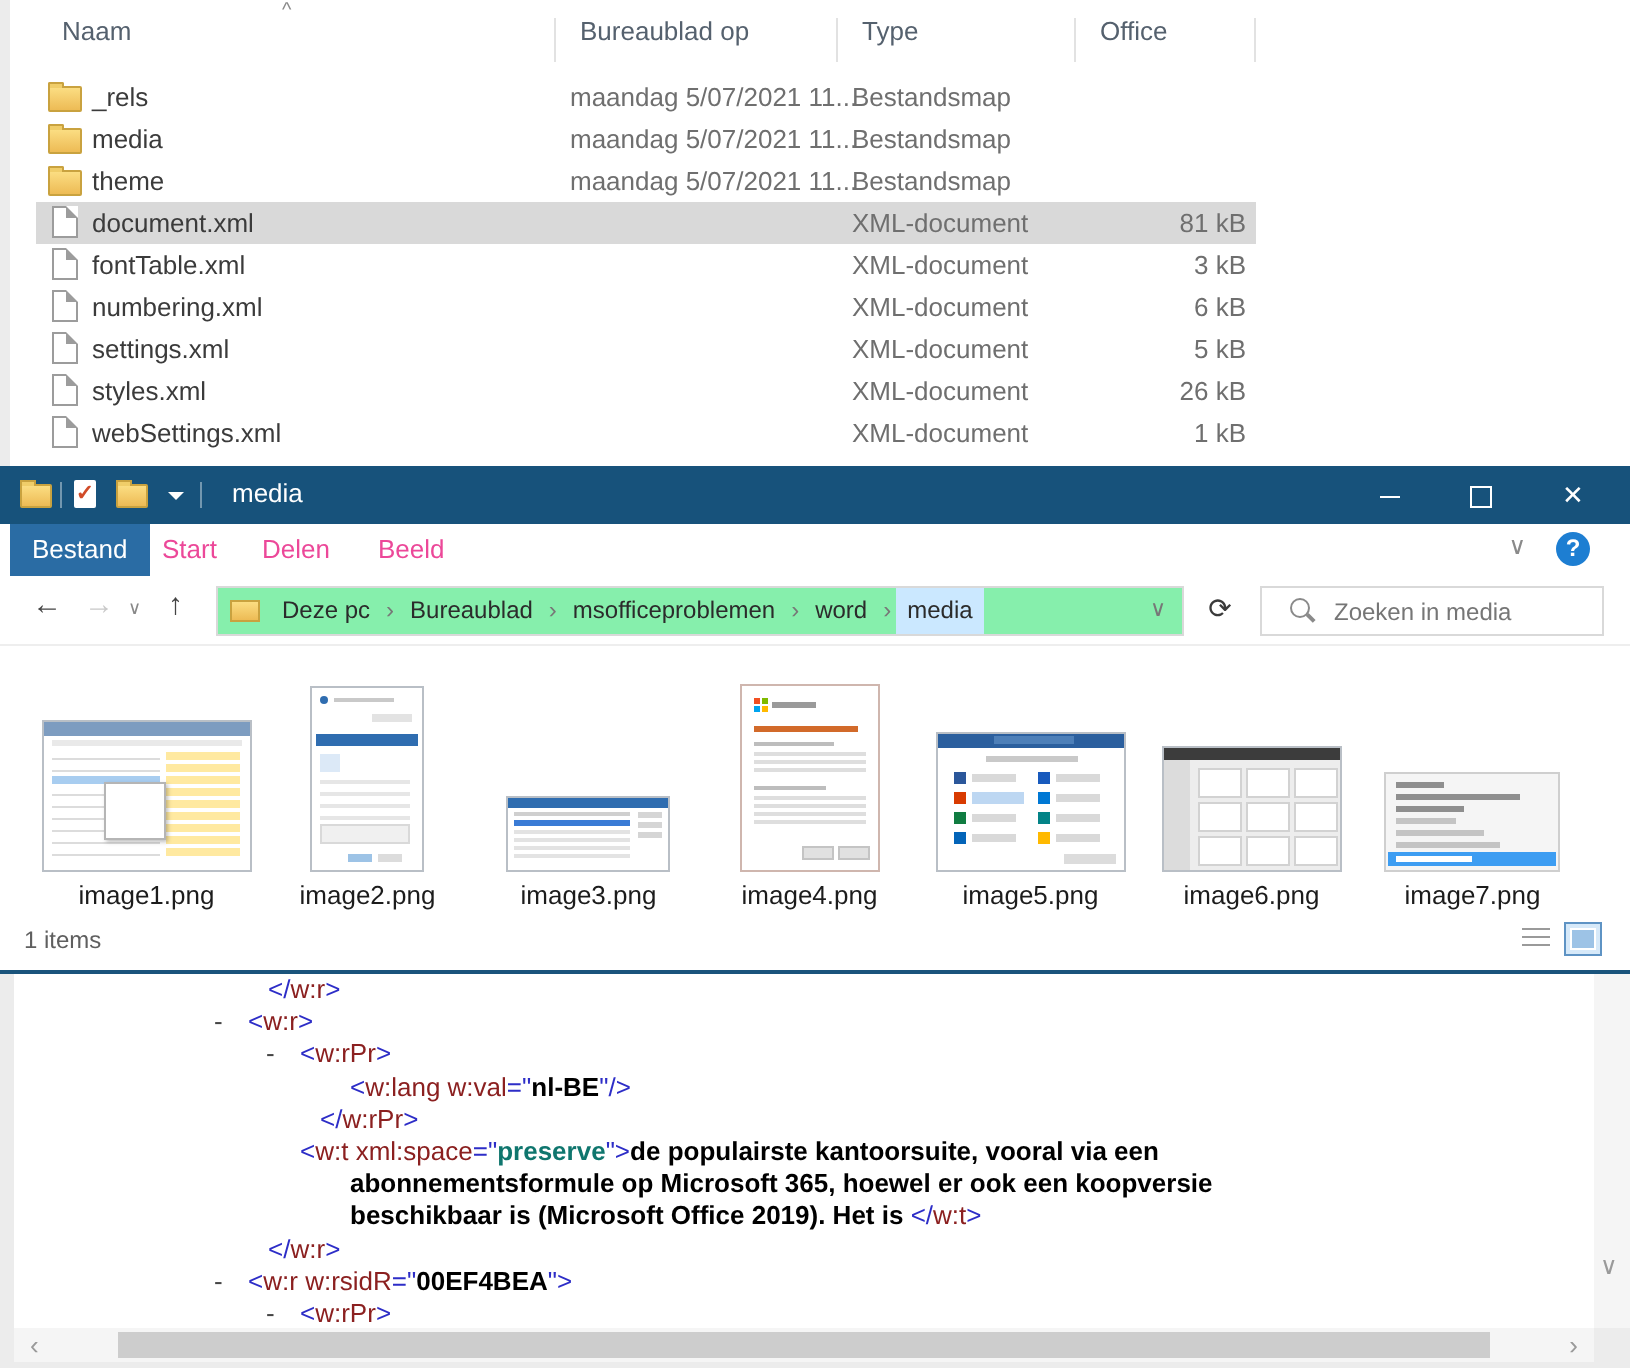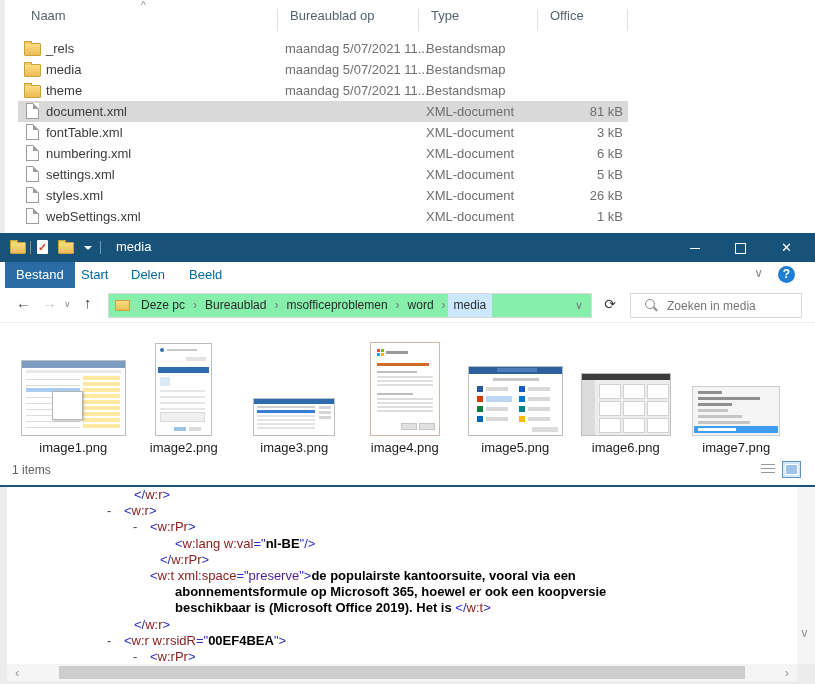--- a/index.html
+++ b/index.html
@@ -36,21 +36,21 @@
              border:1px solid #c9a23f;border-bottom:none;}
   #qat-check{position:absolute;left:37px;top:7px;width:11px;height:14px;background:#fff;border-radius:1px;
              color:#d14b28;font-size:11px;font-weight:bold;line-height:14px;text-align:center;}
   #qat-drop{position:absolute;left:84px;top:13px;width:0;height:0;border:4px solid transparent;border-top-color:#fff;}
   #win-title{position:absolute;left:116px;top:6px;font-size:13px;color:#fff;}
   .winbtn{position:absolute;top:0;width:45px;height:29px;text-align:center;line-height:29px;color:#fff;font-size:13px;}
   #btn-min span{display:inline-block;width:10px;height:1px;background:#fff;vertical-align:middle;}
   #btn-max span{display:inline-block;width:9px;height:9px;border:1px solid #fff;vertical-align:middle;}
   
   #ribbon{position:absolute;left:0;top:29px;right:0;height:26px;background:#fff;border-bottom:1px solid #e6e6e6;}
-  .rtab{position:absolute;top:0;height:26px;line-height:26px;font-size:13px;color:#0369a1;padding:0 11px;}
+  .rtab{position:absolute;top:0;height:26px;line-height:26px;font-size:13px;color:#ec4899;padding:0 11px;}
   .rtab.active{background:#2a6ca4;color:#fff;}
   #ribbon-collapse{position:absolute;right:52px;top:4px;color:#8a8a8a;font-size:12px;}
   #help-btn{position:absolute;right:20px;top:4px;width:17px;height:17px;border-radius:50%;background:#1d7ed2;
             color:#fff;font-size:12px;font-weight:bold;text-align:center;line-height:17px;}
   
   #addr-row{position:absolute;left:0;top:55px;right:0;height:34px;background:#fff;border-bottom:1px solid #eee;}
   .navg{position:absolute;top:6px;font-size:15px;color:#444;}
   #addr-box{position:absolute;left:108px;top:5px;width:482px;height:23px;border:1px solid #d9d9d9;background:#86efac;}
   #crumbs{position:absolute;left:26px;top:0;right:40px;height:23px;line-height:23px;font-size:12px;color:#2b2b2b;
           white-space:nowrap;overflow:hidden;}
@@ -87,21 +87,21 @@
         border:1px solid #fff;}
   
   #xmlpane{position:absolute;left:0;top:487px;width:815px;height:197px;background:#ececec;}
   #xml-content{position:absolute;left:7px;top:0;width:790px;height:177px;background:#fff;overflow:hidden;
         font-size:13px;line-height:16.2px;white-space:pre;}
   .xline{position:relative;}
   .xmarker{position:absolute;color:#444;}
   .xp{color:#2d2dc7;}
   .xn{color:#8b2020;}
   .xv{color:#000;font-weight:bold;}
-  .xs{color:#4c1d95;font-weight:normal;}
+  .xs{color:#0f766e;font-weight:bold;}
   .xt{color:#000;font-weight:bold;}
   #vscroll{position:absolute;right:0;top:0;width:18px;height:177px;background:#f5f5f5;}
   #vscroll-down{position:absolute;left:3px;bottom:24px;color:#9a9a9a;font-size:12px;}
   #hscroll{position:absolute;left:7px;right:18px;bottom:3px;height:17px;background:#f5f5f5;}
   #hs-left{position:absolute;left:8px;top:1px;color:#9a9a9a;font-size:13px;}
   #hs-right{position:absolute;right:8px;top:1px;color:#9a9a9a;font-size:13px;}
   #hs-thumb{position:absolute;left:52px;top:2px;width:686px;height:13px;background:#cdcdcd;}
 </style>
 </head>
 <body>

